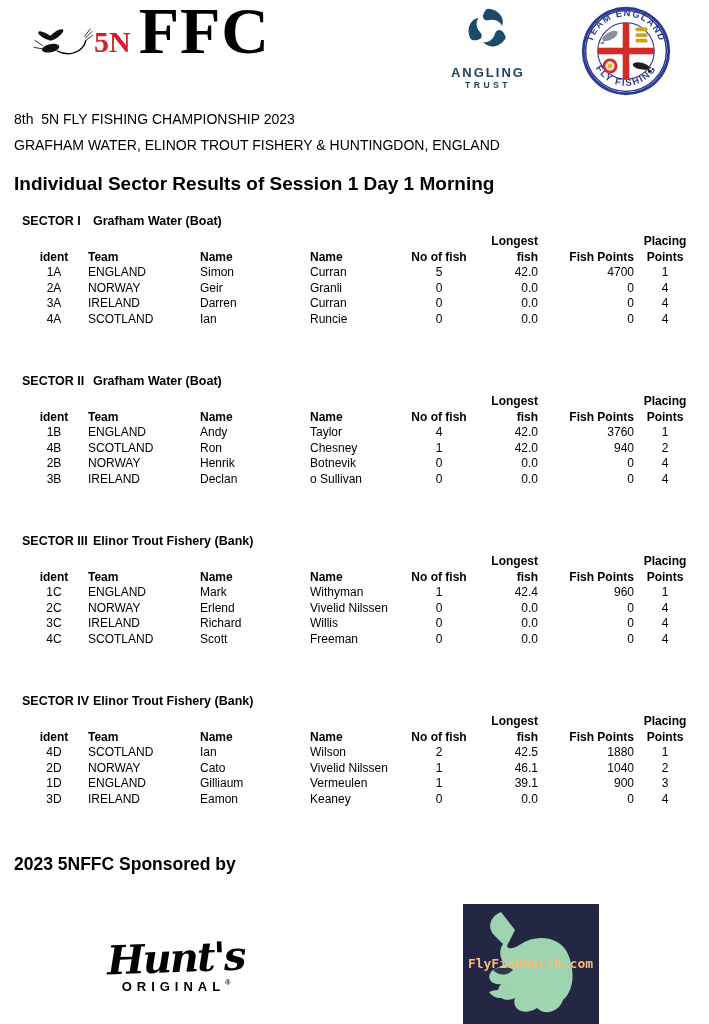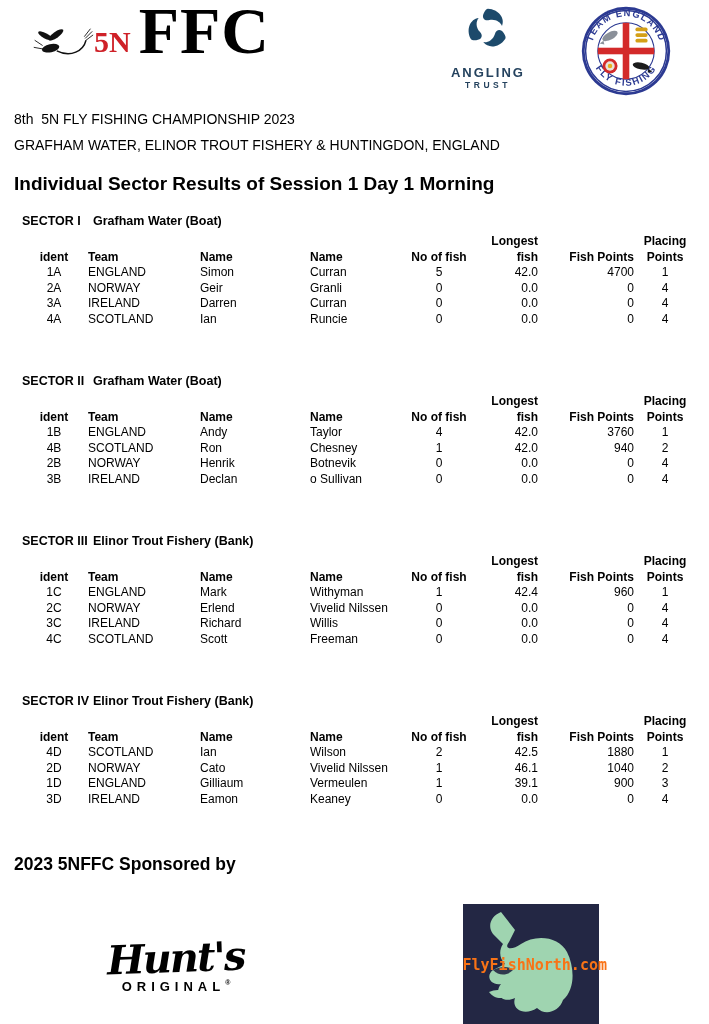--- a/index.html
+++ b/index.html
@@ -42,22 +42,22 @@
   .fcol-left { width:352px; display:flex; flex-direction:column; align-items:center; }
   .fcol-right { width:357px; display:flex; flex-direction:column; align-items:center; }
   .hunts-logo { margin-top:42px; text-align:center; }
   .hunts-script { font-family:"DejaVu Serif", serif; font-style:italic; font-weight:bold;
                   font-size:40px; line-height:0.95; letter-spacing:-2px; transform:rotate(-2deg); }
   .hunts-sub { font-size:13px; letter-spacing:5px; font-weight:bold; margin-top:2px;
                font-family:"Liberation Sans", sans-serif; }
   .hunts-reg { font-size:7px; vertical-align:top; letter-spacing:0; }
   .ffn-box { position:relative; width:136px; height:121px; background:#232744; margin-top:7px; }
   .ffn-text { position:absolute; left:0; top:52px; width:136px; text-align:center;
-              font-family:"DejaVu Sans Mono", monospace; font-size:15px; font-weight:bold;
-              color:#f97316; z-index:2; }
+              font-family:"DejaVu Sans Mono", monospace; font-size:13px; font-weight:bold;
+              color:#fdba74; z-index:2; }
 </style>
 </head>
 <body>
 
 <div class="page">
 
   <div class="logo-row">
 
     <div class="logo-5nffc">
       <div class="fly-5n">

